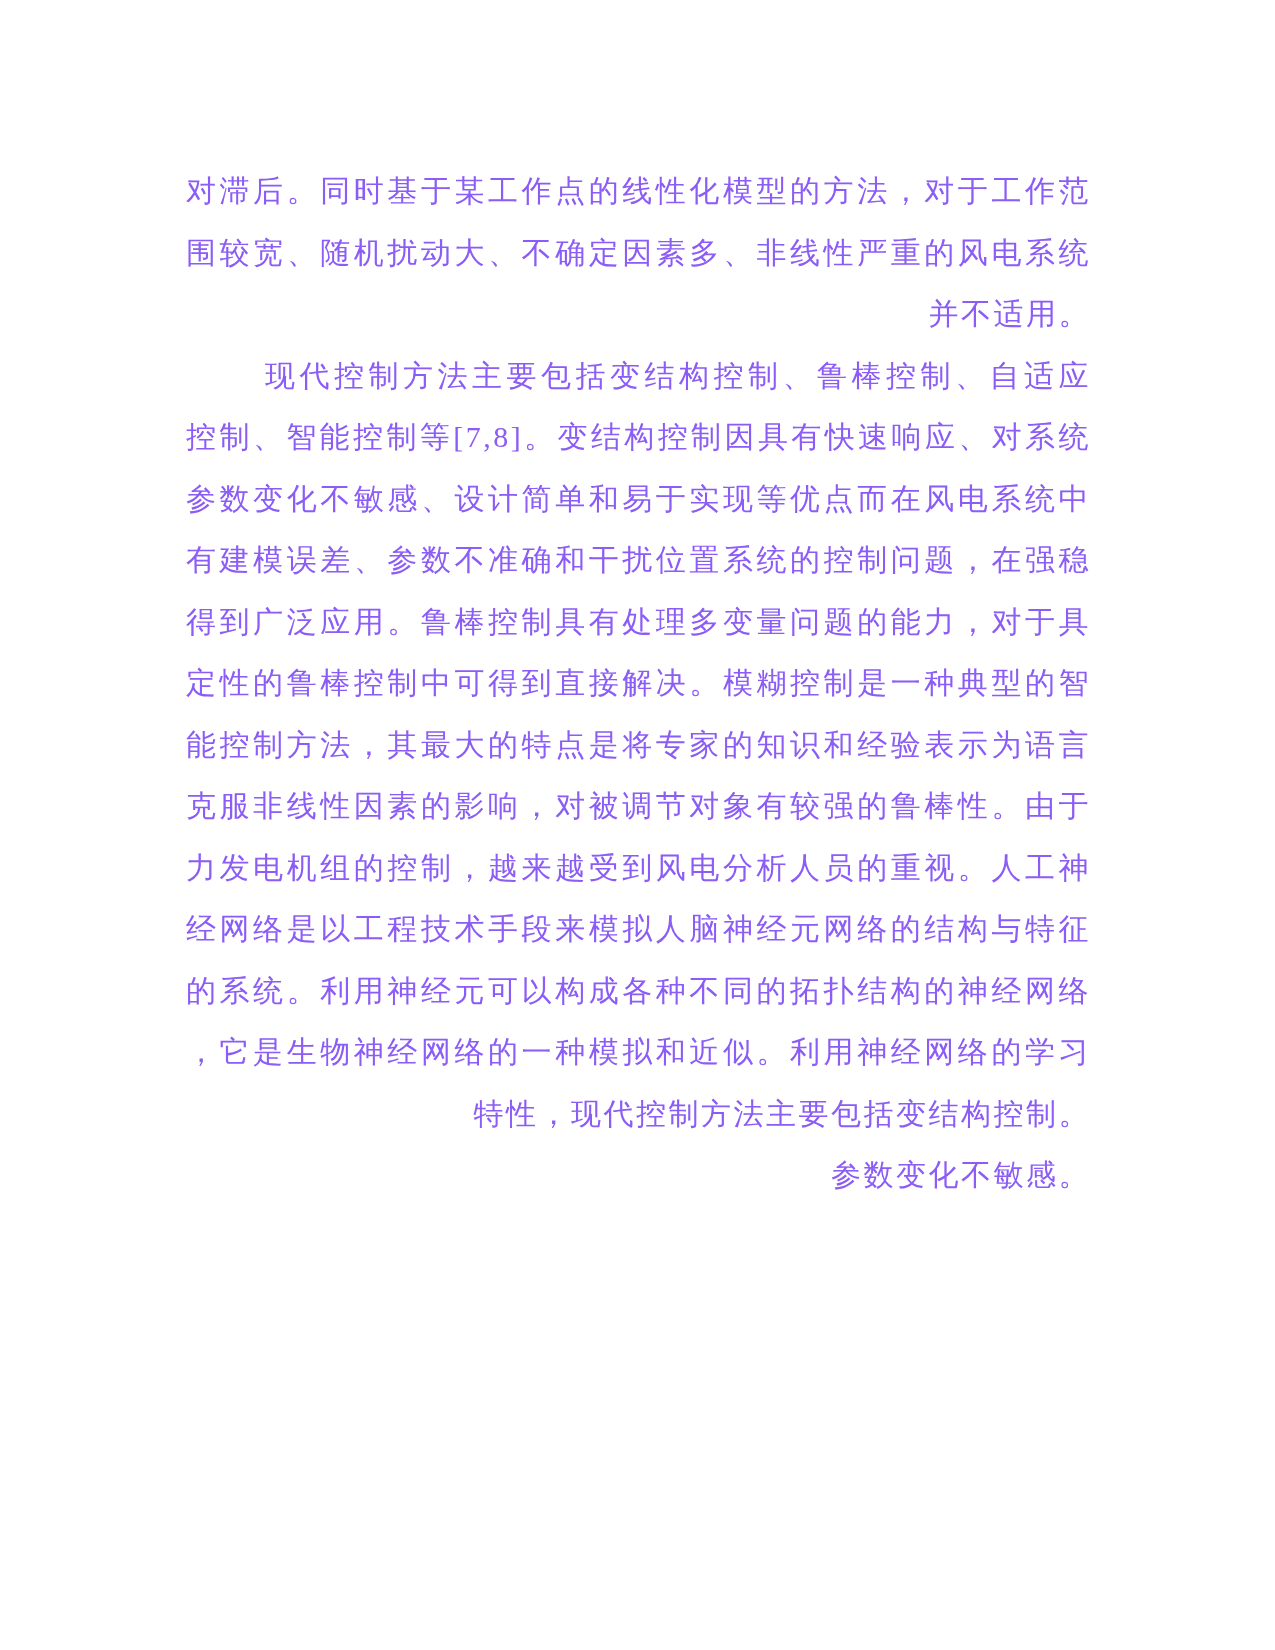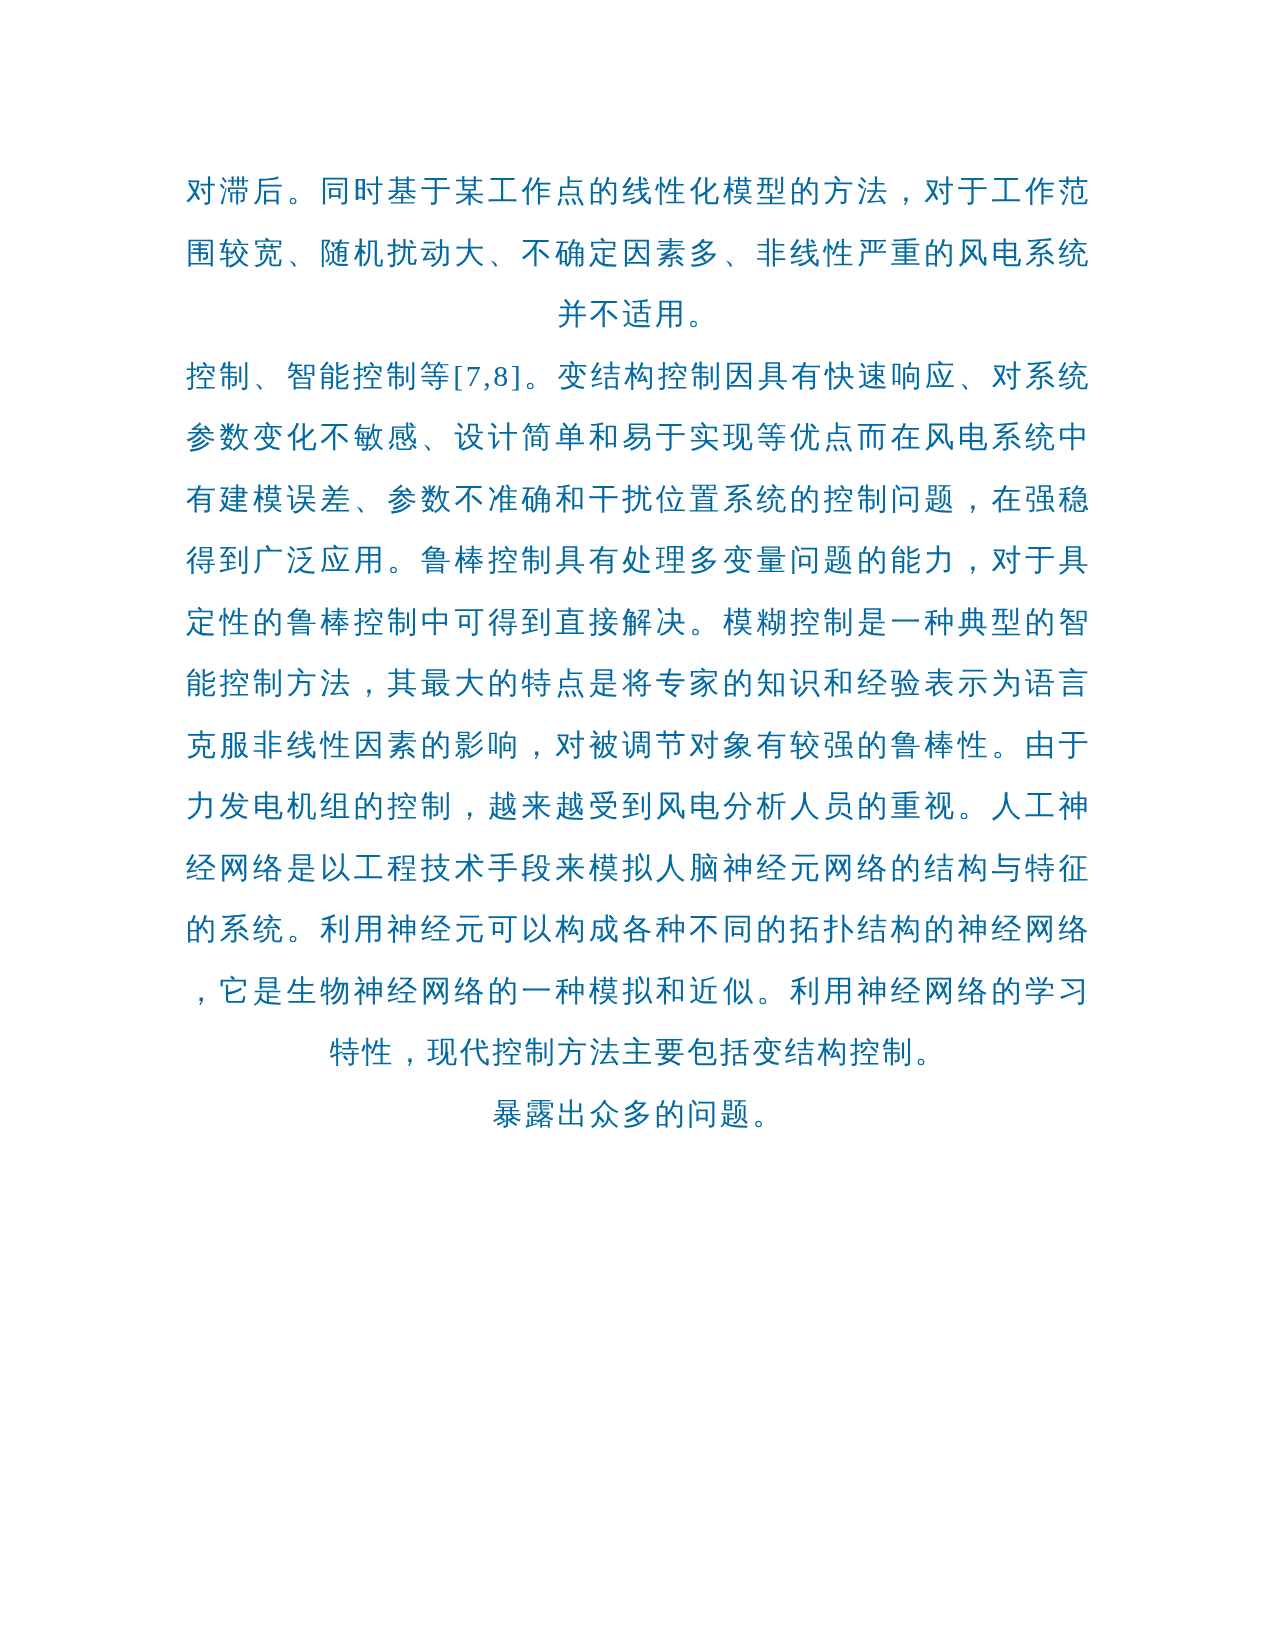--- a/index.html
+++ b/index.html
@@ -14,53 +14,54 @@
     height: 1650px;
     background: #ffffff;
     overflow: hidden;
   }
   .textblock {
     position: absolute;
     left: 186px;
     top: 160px;
     width: 905px;
     font-family: "Liberation Serif", "DejaVu Serif", serif;
-    color: #0369a1;
+    color: #8b5cf6;
   }
   .line {
     height: 61.5px;
     line-height: 61.5px;
     font-size: 30px;
     letter-spacing: 2.5px;
-    text-align: center;
+    text-align: right;
     white-space: normal;
   }
   .line.fill {
     text-align: justify;
     text-align-last: justify;
   }
   .line.indent {
     text-indent: 79px;
   }
 </style>
 </head>
 <body>
 
 <div class="page">
   <div class="textblock">
     <div class="line fill">对滞后。同时基于某工作点的线性化模型的方法，对于工作范</div>
     <div class="line fill">围较宽、随机扰动大、不确定因素多、非线性严重的风电系统</div>
     <div class="line">并不适用。</div>
+    <div class="line indent fill">现代控制方法主要包括变结构控制、鲁棒控制、自适应</div>
     <div class="line fill">控制、智能控制等[7,8]。变结构控制因具有快速响应、对系统</div>
     <div class="line fill">参数变化不敏感、设计简单和易于实现等优点而在风电系统中</div>
     <div class="line fill">有建模误差、参数不准确和干扰位置系统的控制问题，在强稳</div>
     <div class="line fill">得到广泛应用。鲁棒控制具有处理多变量问题的能力，对于具</div>
     <div class="line fill">定性的鲁棒控制中可得到直接解决。模糊控制是一种典型的智</div>
     <div class="line fill">能控制方法，其最大的特点是将专家的知识和经验表示为语言</div>
     <div class="line fill">克服非线性因素的影响，对被调节对象有较强的鲁棒性。由于</div>
     <div class="line fill">力发电机组的控制，越来越受到风电分析人员的重视。人工神</div>
     <div class="line fill">经网络是以工程技术手段来模拟人脑神经元网络的结构与特征</div>
     <div class="line fill">的系统。利用神经元可以构成各种不同的拓扑结构的神经网络</div>
     <div class="line fill">，它是生物神经网络的一种模拟和近似。利用神经网络的学习</div>
     <div class="line">特性，现代控制方法主要包括变结构控制。</div>
-    <div class="line">暴露出众多的问题。</div>
+    <div class="line">参数变化不敏感。</div>
   </div>
 </div>
 
 </body></html>

